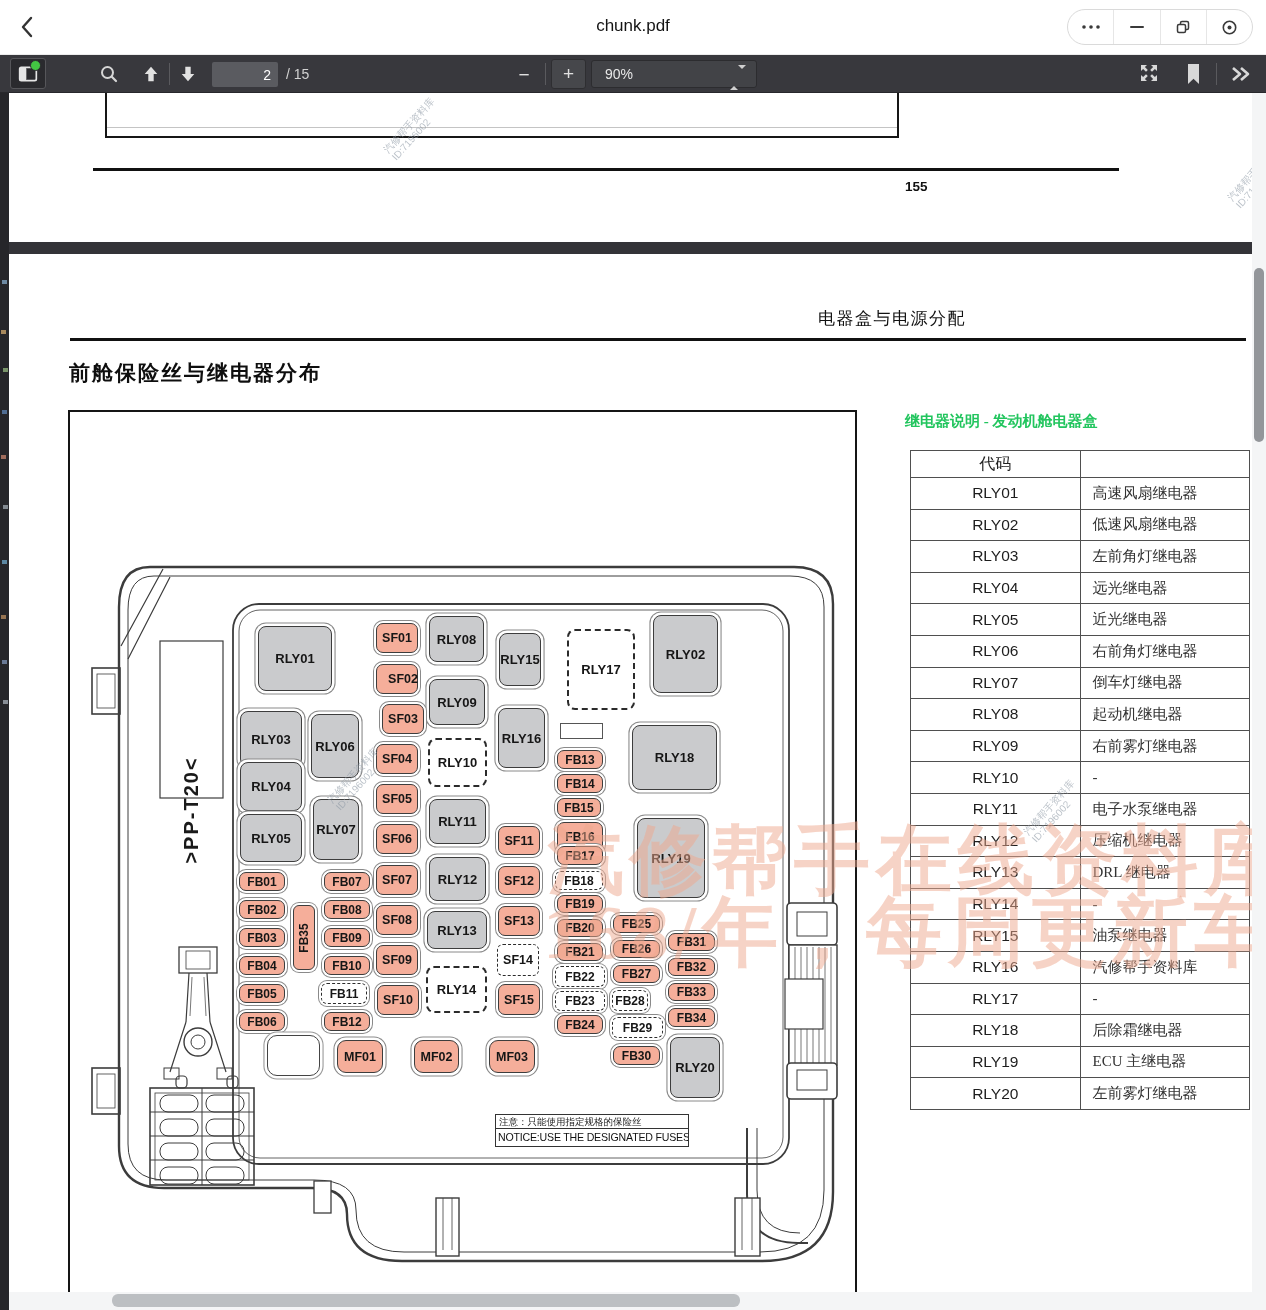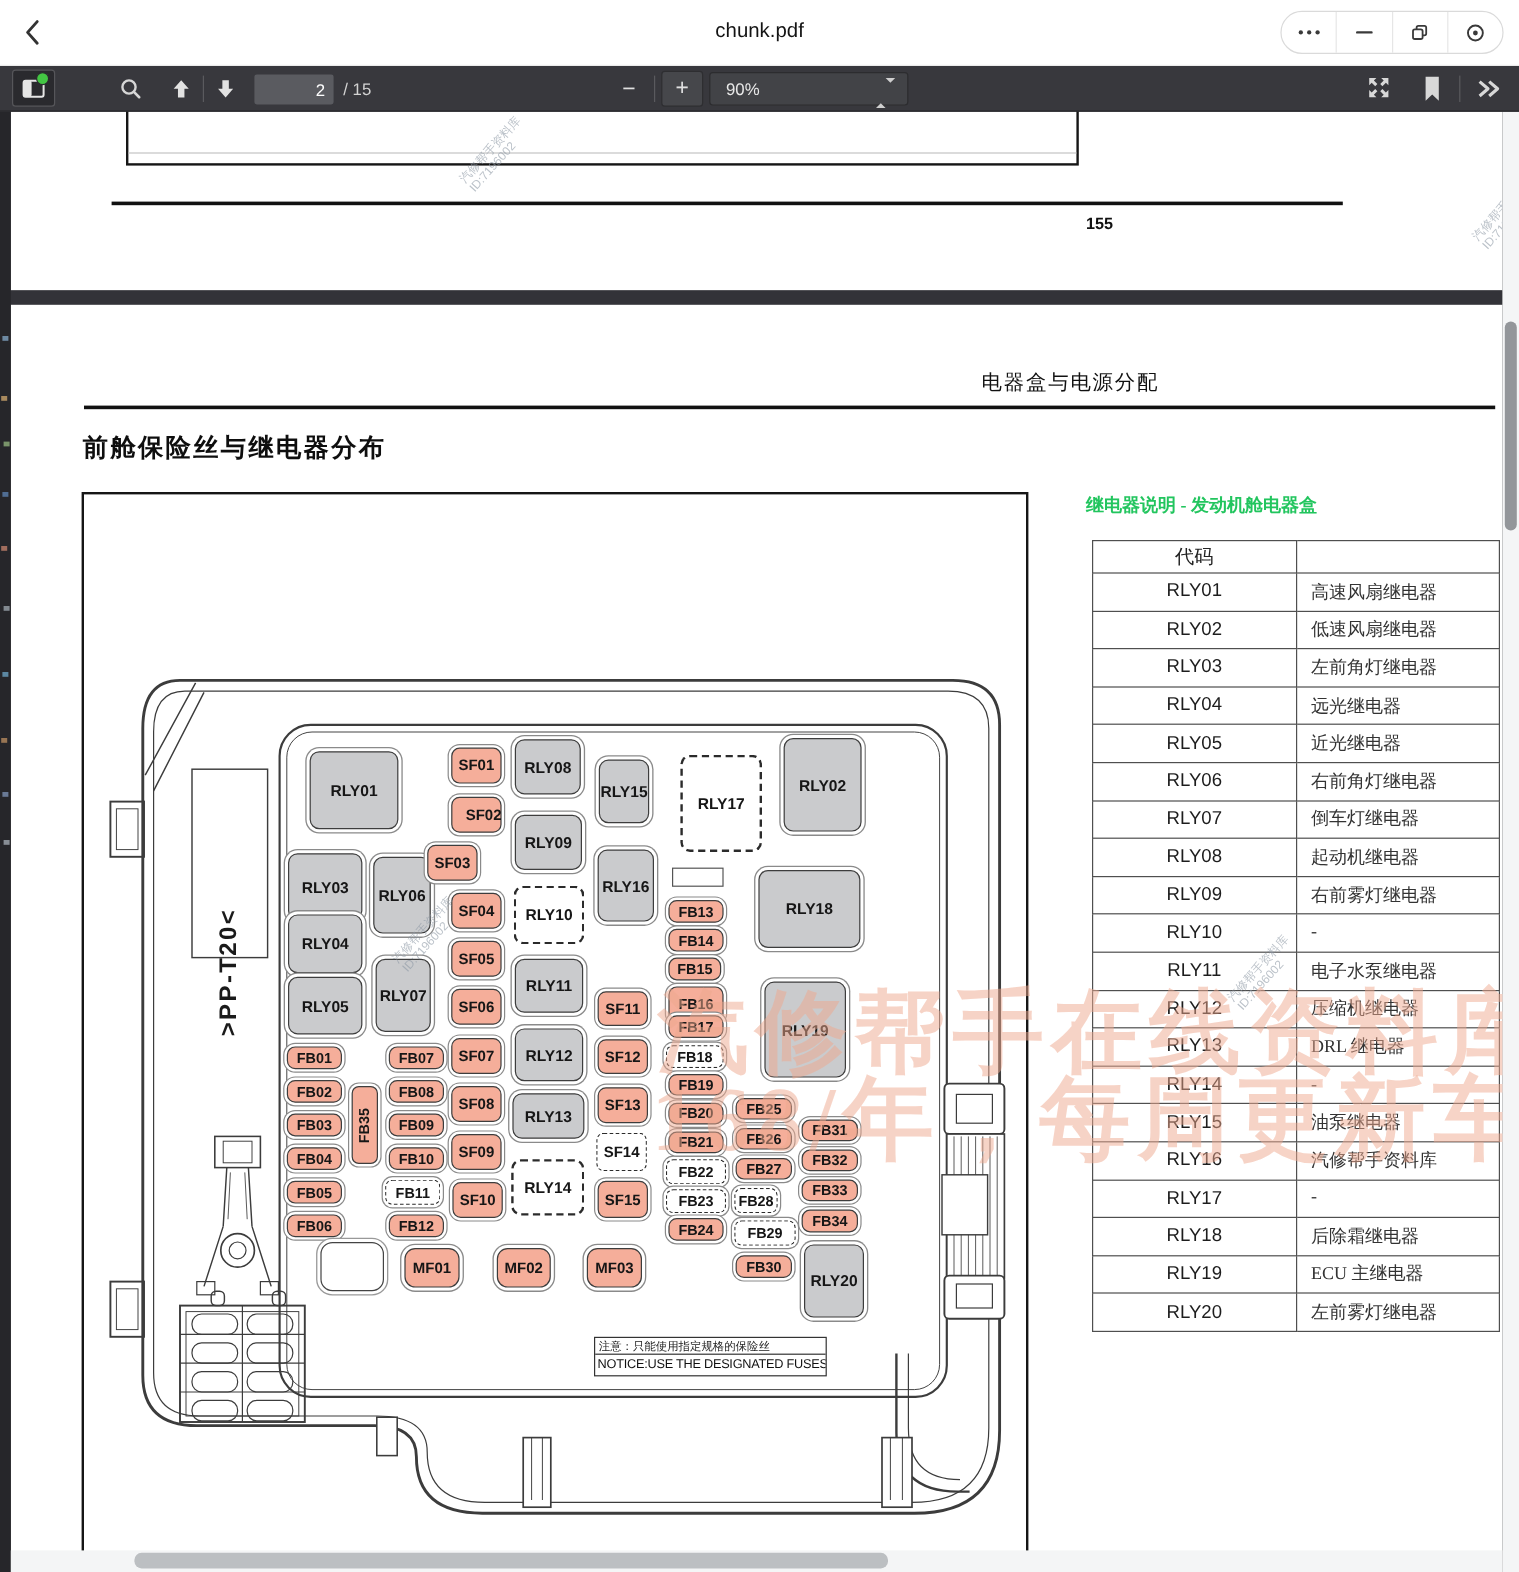--- a/index.html
+++ b/index.html
@@ -400,21 +400,21 @@
       </div>
       <div class="node dash-fb" style="left: 612px; top: 1017px; width: 51px; height: 21px;">
         <span>FB29</span>
       </div>
       <div class="node fuse sf" style="left: 376px; top: 623px; width: 42px; height: 30px;">
         <span>SF01</span>
       </div>
       <div class="node fuse sf" style="left: 376px; top: 664px; width: 42px; height: 30px; padding-left: 12px;">
         <span>SF02</span>
       </div>
-      <div class="node fuse sf" style="left: 356px; top: 704px; width: 42px; height: 30px;">
+      <div class="node fuse sf" style="left: 382px; top: 704px; width: 42px; height: 30px;">
         <span>SF03</span>
       </div>
       <div class="node fuse sf" style="left: 376px; top: 744px; width: 42px; height: 30px;">
         <span>SF04</span>
       </div>
       <div class="node fuse sf" style="left: 376px; top: 784px; width: 42px; height: 30px;">
         <span>SF05</span>
       </div>
       <div class="node fuse sf" style="left: 376px; top: 824px; width: 42px; height: 30px;">
         <span>SF06</span>

